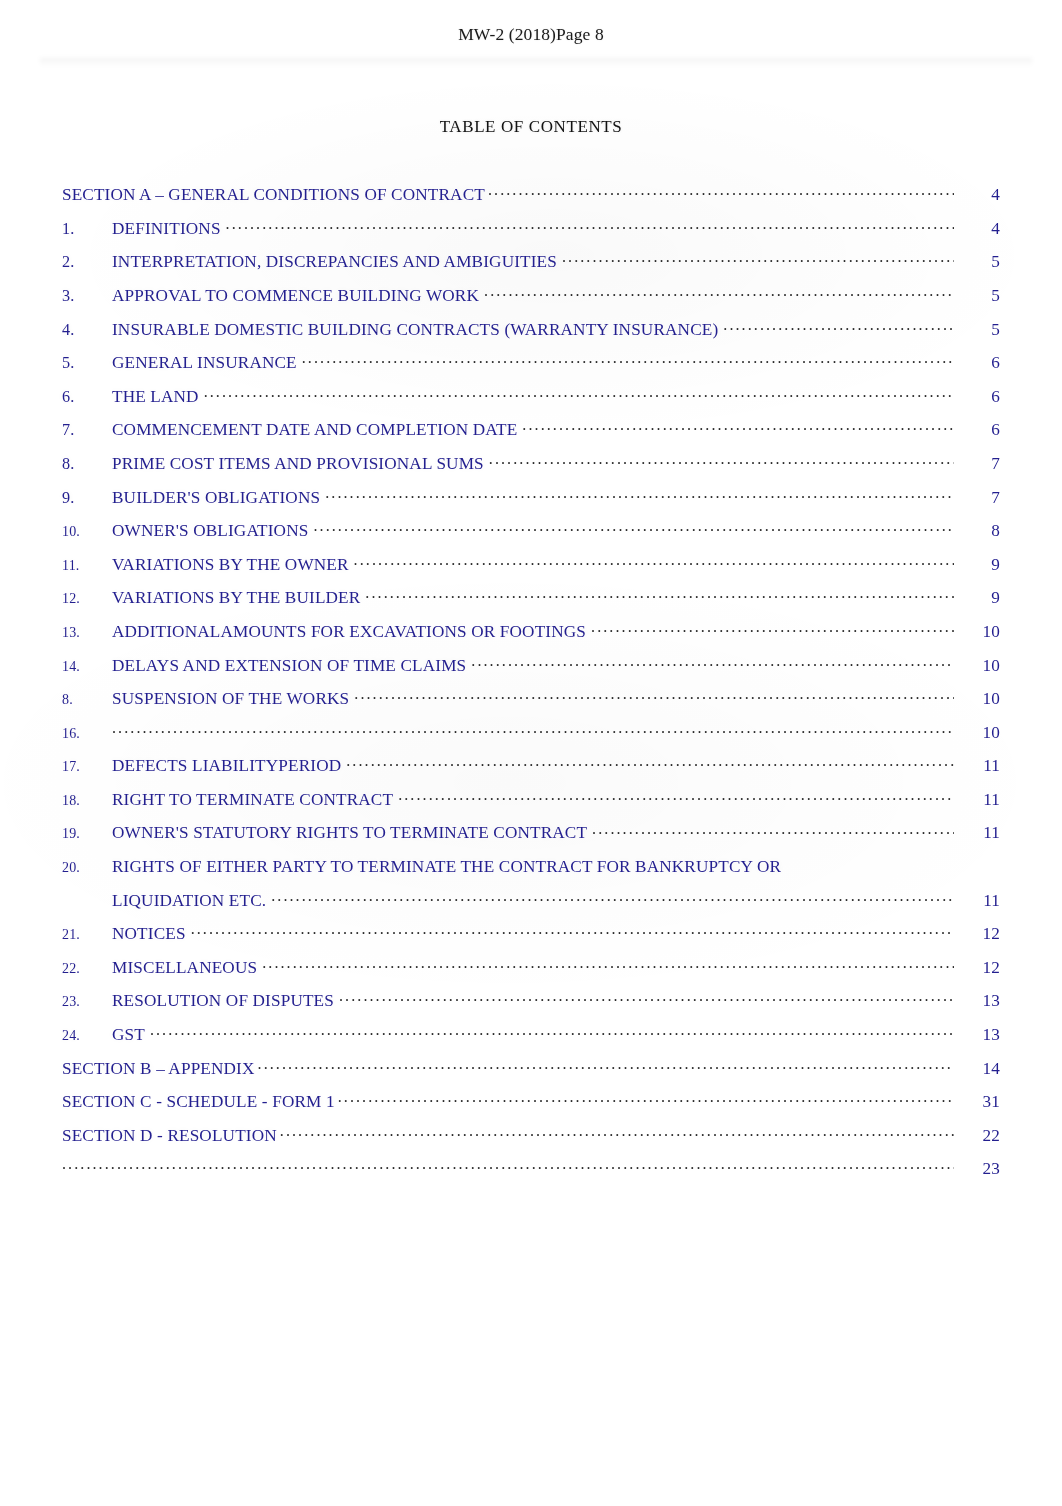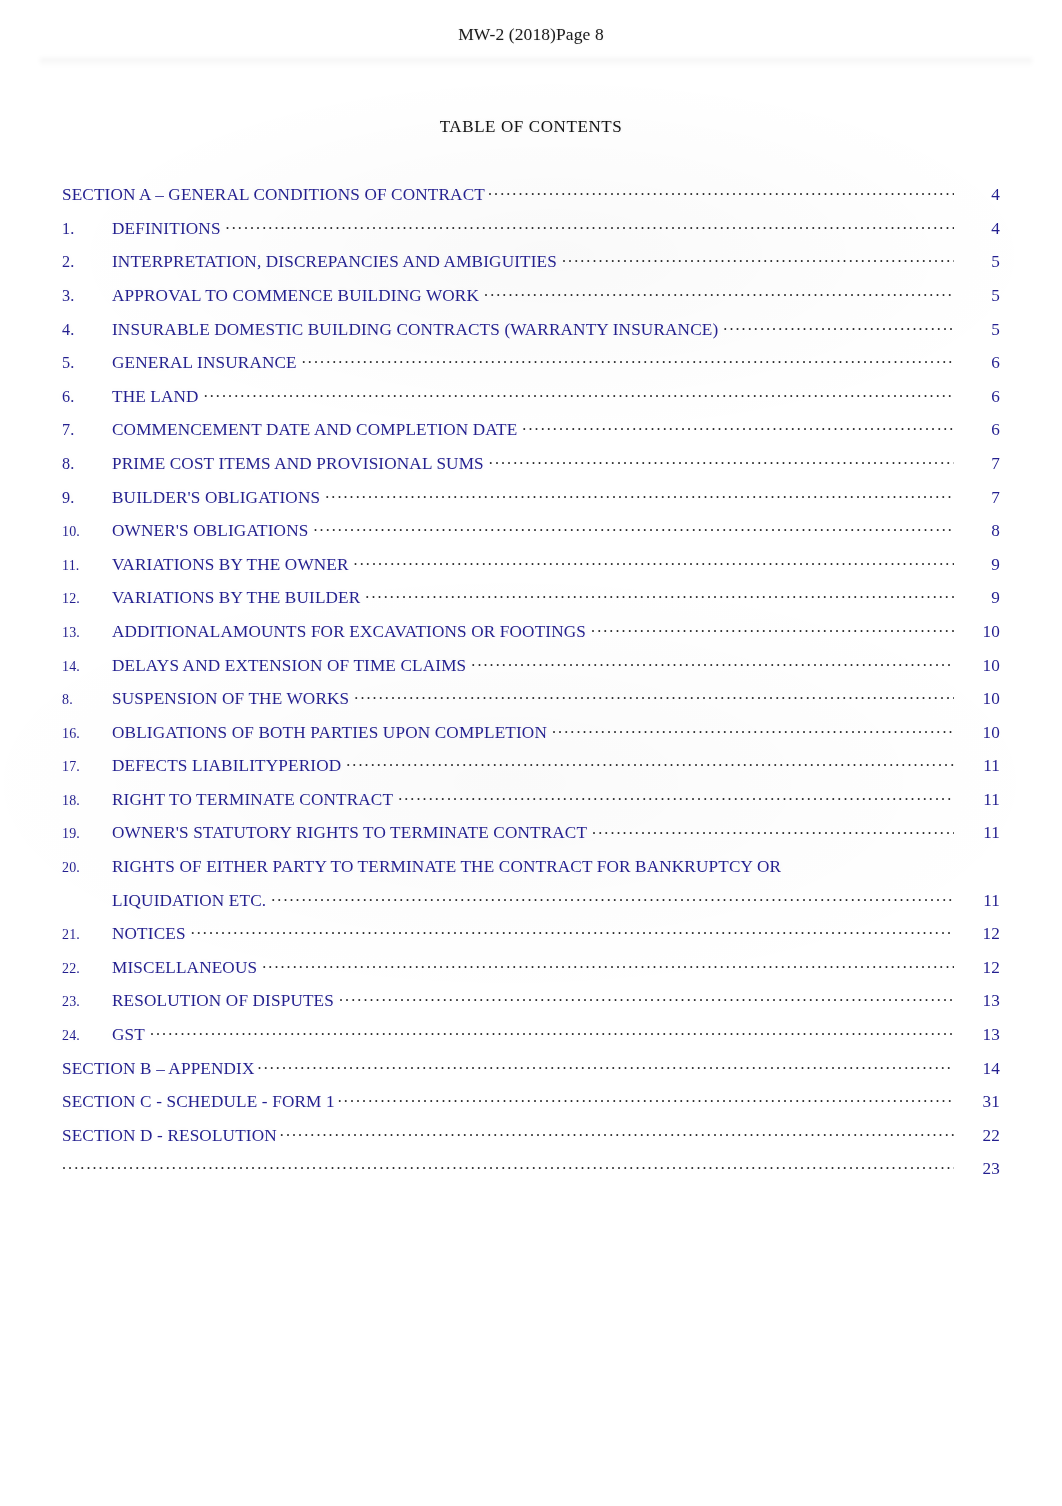--- a/index.html
+++ b/index.html
@@ -237,21 +237,20 @@
         <span class="pg">10</span>
       </div>
       <div class="toc-row">
         <span class="num wide">8.</span>
         <span class="label">SUSPENSION   OF  THE WORKS</span>
         <span class="leader"></span>
         <span class="pg">10</span>
       </div>
       <div class="toc-row">
         <span class="num wide">16.</span>
-        <span class="label">OBLIGATIONS  OF  BOTH PARTIES   UPON  COMPLETION</span>
         <span class="leader"></span>
         <span class="pg">10</span>
       </div>
       <div class="toc-row">
         <span class="num wide">17.</span>
         <span class="label">DEFECTS  LIABILITYPERIOD</span>
         <span class="leader"></span>
         <span class="pg">11</span>
       </div>
       <div class="toc-row">

